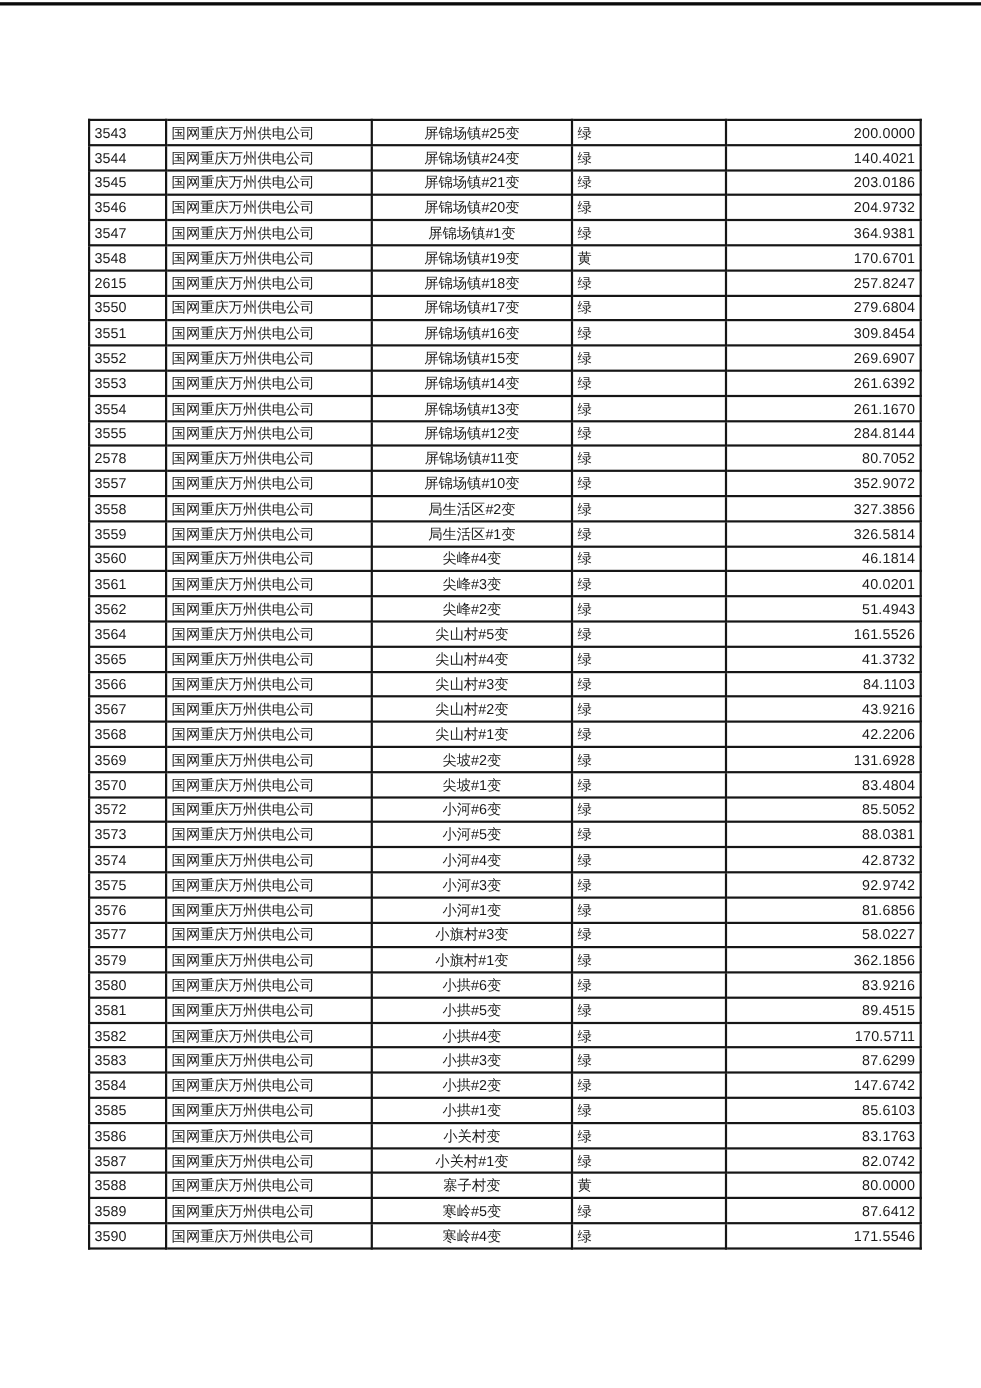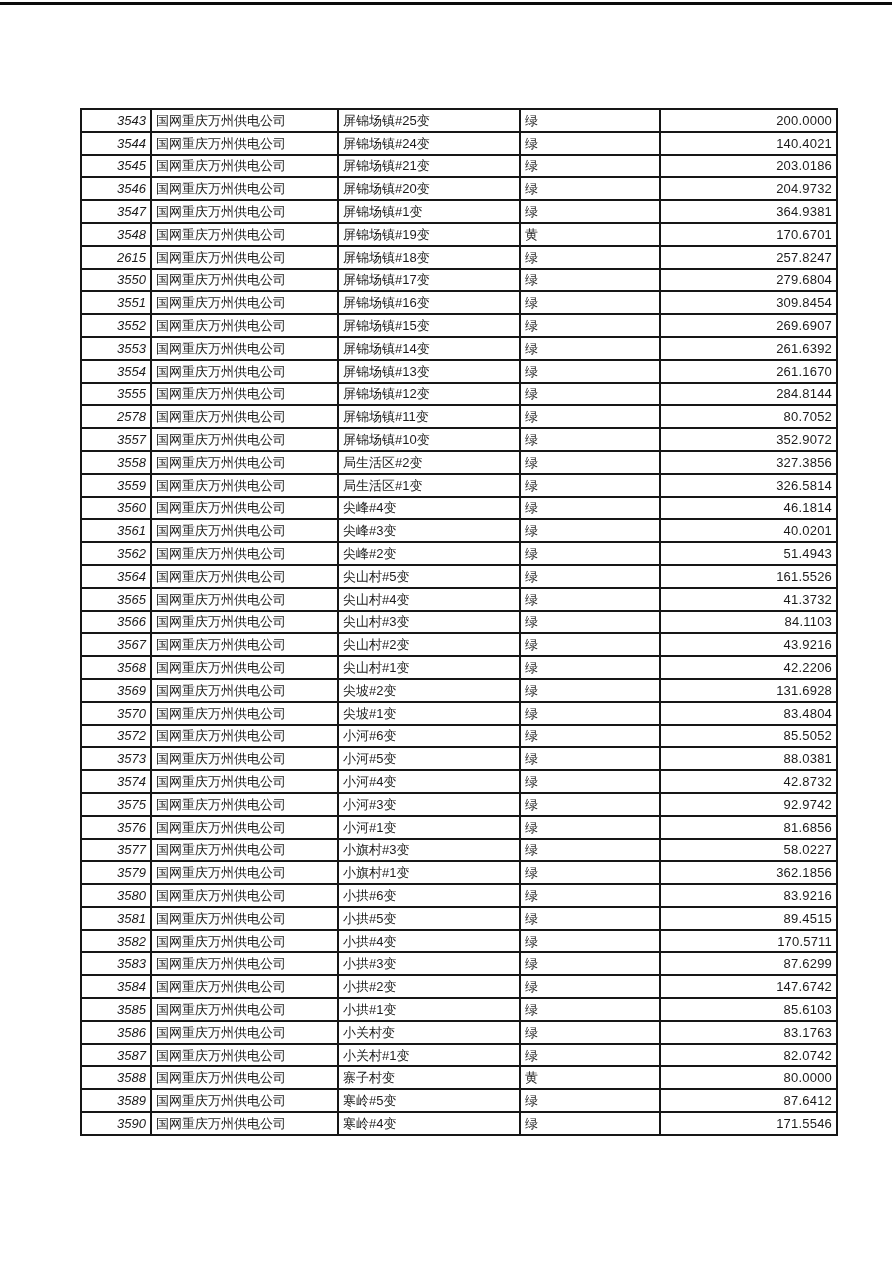--- a/index.html
+++ b/index.html
@@ -34,23 +34,23 @@
     font-size: 13px;
   }
   table.data-table td {
     border: 2px solid #161616;
     padding: 0 4px;
     overflow: hidden;
     white-space: nowrap;
     vertical-align: middle;
     line-height: 1;
   }
-  td.c-id      { width: 60px;  text-align: right; font-style: italic; }
+  td.c-id      { width: 60px;  text-align: left; }
   td.c-company { width: 177px; text-align: left; padding-left: 6px; }
-  td.c-station { width: 172px; text-align: left; padding-left: 6px; }
+  td.c-station { width: 172px; text-align: center; padding-left: 6px; }
   td.c-status  { width: 130px; text-align: left; padding-left: 6px; }
   td.c-value   { width: 167px; text-align: right; letter-spacing: 0.2px; }
 </style>
 </head>
 <body>
 
 <div class="top-rule"></div>
 
 <table class="data-table">
   <tbody>

